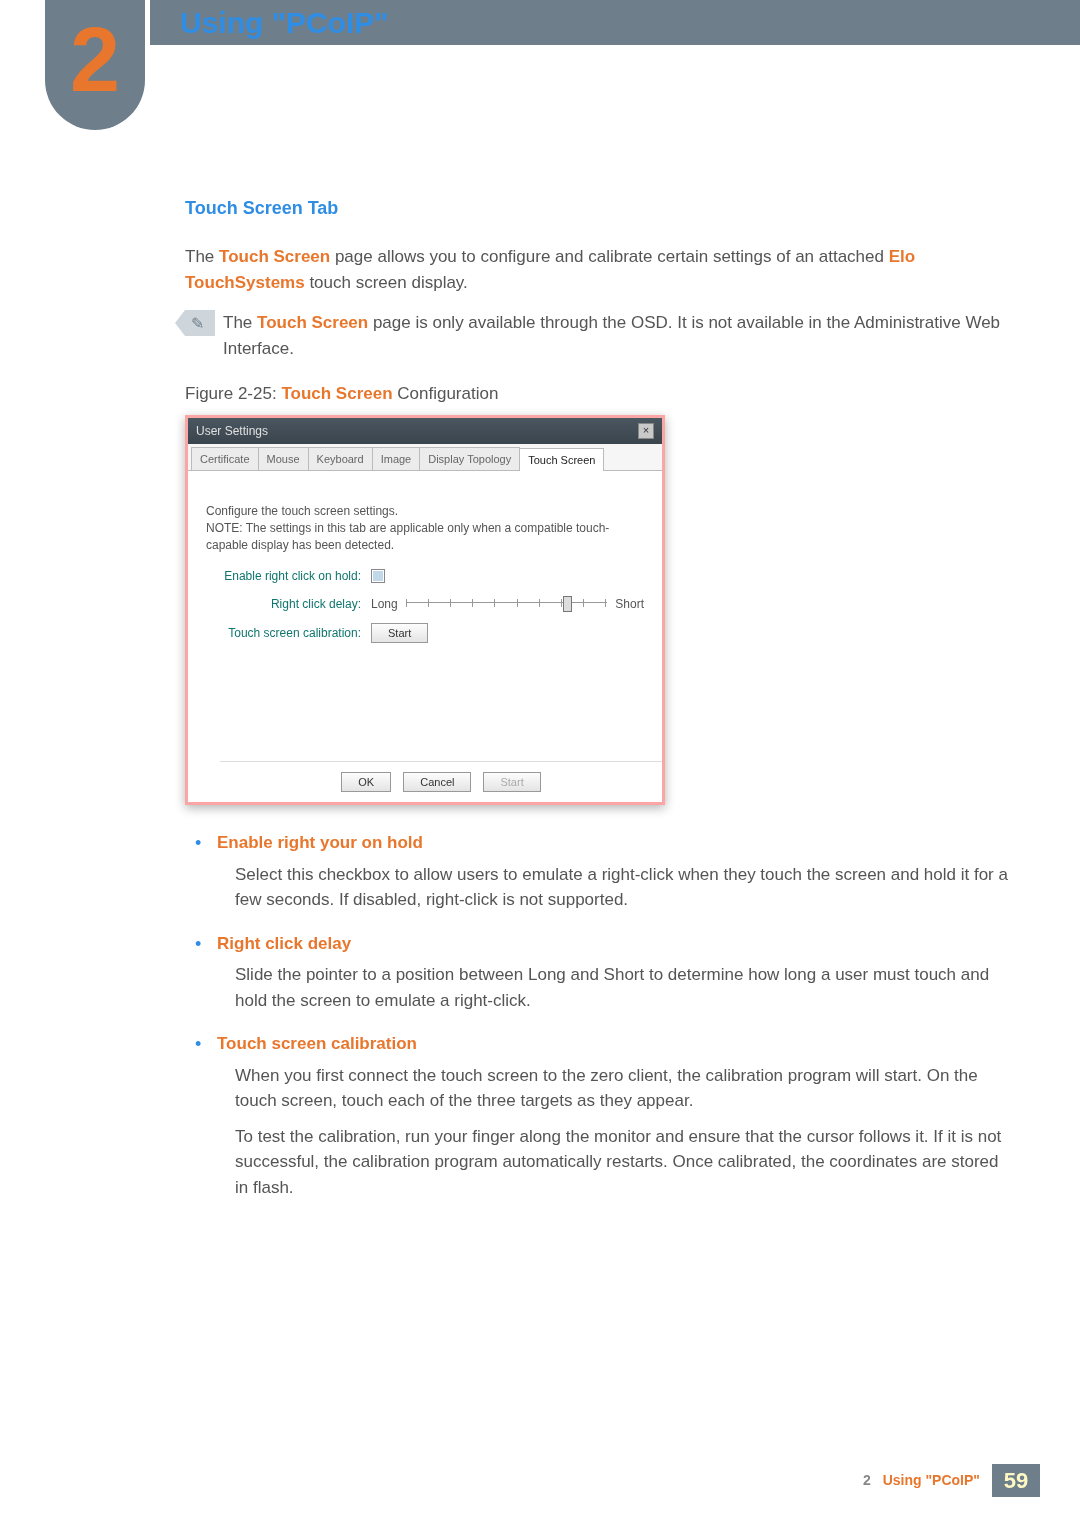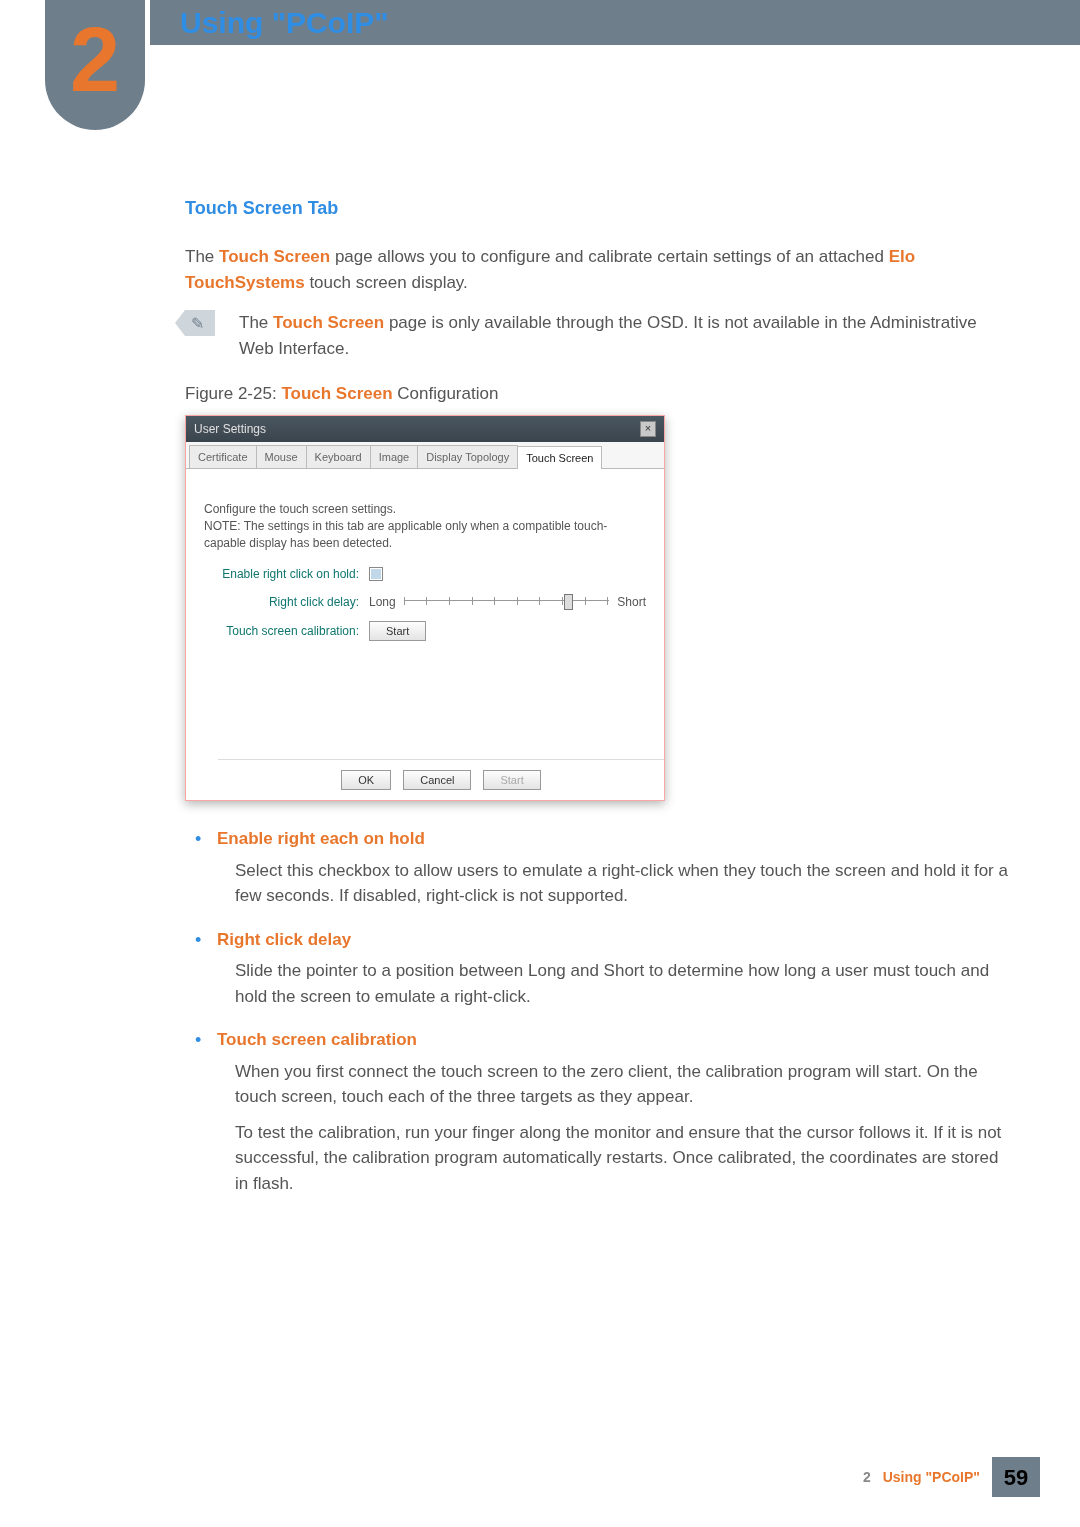--- a/index.html
+++ b/index.html
@@ -53,21 +53,21 @@
   h2.section-title {
     color: #2f8de4;
     font-size: 18px;
     font-weight: 600;
     margin-bottom: 22px;
   }
   .para { margin-bottom: 15px; }
   .hl { color: #e8772d; font-weight: 600; }
   .note-row {
     display: flex;
-    gap: 24px;
+    gap: 8px;
     margin: 15px 0 20px 0;
     align-items: flex-start;
   }
   .note-icon {
     width: 30px; height: 26px;
     background: #cfd6db;
     position: relative;
     flex-shrink: 0;
   }
   .note-icon::before {
@@ -84,21 +84,21 @@
     left: 6px; top: 2px;
     color: #6e7e8b;
     font-size: 16px;
   }
   .figure-caption { margin: 10px 0 8px 0; }
 
   
   .dialog {
     width: 480px;
     background: #fff;
-    border: 1px solid #fca5a5;
+    border: 3px solid #fca5a5;
     box-shadow: 0 3px 10px rgba(0,0,0,0.3);
     margin-bottom: 25px;
     font-size: 12px;
   }
   .dialog-title {
     background: linear-gradient(#4a5660,#3a444d);
     color: #e0e0e0;
     padding: 4px 8px;
     display: flex;
     justify-content: space-between;
@@ -200,22 +200,22 @@
 
   .footer {
     position: absolute;
     bottom: 30px; right: 40px;
     display: flex; align-items: center; gap: 12px;
     font-size: 14px;
   }
   .footer .ftxt { color: #e8772d; font-weight: 600; }
   .footer .fnum { color: #888; font-weight: 600; }
   .footer .pg {
-    background: #6e7e8b; color: #000000;
-    width: 48px; height: 40px;
+    background: #6e7e8b; color: #fef9c3;
+    width: 48px; height: 33px;
     display:flex; align-items:center; justify-content:center;
     font-size: 22px; font-weight: 700;
   }
 </style>
 </head>
 <body>
 
 <div class="chapter-badge">
   <span>2</span>
 </div>
@@ -292,21 +292,21 @@
     </div>
     <div class="dialog-footer">
       <button class="btn">OK</button>
       <button class="btn">Cancel</button>
       <button class="btn disabled">Start</button>
     </div>
   </div>
 
   <ul class="feature-list">
     <li>
-      <span class="feature-title">Enable right each on hold</span>
+      <span class="feature-title">Enable right your on hold</span>
       <div class="feature-body">
         <p>Select this checkbox to allow users to emulate a right-click when they touch the screen and hold it for a few seconds. If disabled, right-click is not supported.</p>
       </div>
     </li>
     <li>
       <span class="feature-title">Right click delay</span>
       <div class="feature-body">
         <p>Slide the pointer to a position between Long and Short to determine how long a user must touch and hold the screen to emulate a right-click.</p>
       </div>
     </li>

